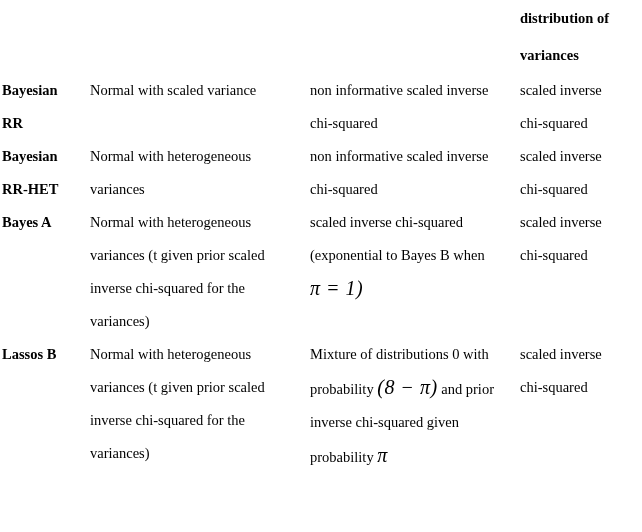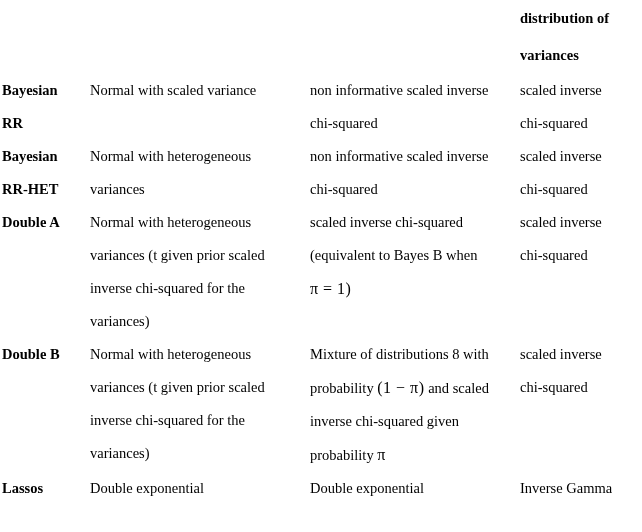--- a/index.html
+++ b/index.html
@@ -64,21 +64,22 @@
     padding-left: 5px;
   }
   .pad-top-0 { padding-top: 3px; }
   .pad-bot { padding-bottom: 5px; }
 
   .ln { display: block; }
 
   
   .math {
     font-family: "Liberation Serif", "DejaVu Serif", serif;
-    font-size: 16px;
+    font-style: italic;
+    font-size: 20px;
     letter-spacing: 0.5px;
   }
   .nb { white-space: nowrap; }
 </style>
 </head>
 <body>
 
 <div class="page">
 
   <table class="tbl">
@@ -144,89 +145,75 @@
           <span class="ln">chi-squared</span>
         </td>
       </tr>
 
       <tr class="rule">
           <td colspan="4"></td>
         </tr>
 
       <tr>
         <td class="cell bold pad-top-0">
-          <span class="ln">Double A</span>
+          <span class="ln">Bayes A</span>
         </td>
         <td class="cell pad-top-0 pad-bot">
           <span class="ln">Normal with heterogeneous</span>
           <span class="ln">variances (t given prior scaled</span>
           <span class="ln">inverse chi-squared for the</span>
           <span class="ln">variances)</span>
         </td>
         <td class="cell pad-top-0">
           <span class="ln">scaled inverse chi-squared</span>
-          <span class="ln">(equivalent to Bayes B when</span>
+          <span class="ln">(exponential to Bayes B when</span>
           <span class="ln">
             <span class="math nb">π = 1)</span>
           </span>
         </td>
         <td class="cell pad-top-0">
           <span class="ln">scaled inverse</span>
           <span class="ln">chi-squared</span>
         </td>
       </tr>
 
       <tr class="rule">
           <td colspan="4"></td>
         </tr>
 
       <tr>
         <td class="cell bold pad-top-0">
-          <span class="ln">Double B</span>
+          <span class="ln">Lassos B</span>
         </td>
         <td class="cell pad-top-0 pad-bot">
           <span class="ln">Normal with heterogeneous</span>
           <span class="ln">variances (t given prior scaled</span>
           <span class="ln">inverse chi-squared for the</span>
           <span class="ln">variances)</span>
         </td>
         <td class="cell pad-top-0">
-          <span class="ln">Mixture of distributions 8 with</span>
+          <span class="ln">Mixture of distributions 0 with</span>
           <span class="ln">
             <span>probability</span>
-            <span class="math nb">(1 − π)</span>
-            <span>and scaled</span>
+            <span class="math nb">(8 − π)</span>
+            <span>and prior</span>
           </span>
           <span class="ln">inverse chi-squared given</span>
           <span class="ln">
             <span>probability</span>
             <span class="math nb">π</span>
           </span>
         </td>
         <td class="cell pad-top-0">
           <span class="ln">scaled inverse</span>
           <span class="ln">chi-squared</span>
         </td>
       </tr>
 
       <tr class="rule">
           <td colspan="4"></td>
         </tr>
 
-      <tr>
-        <td class="cell bold pad-top-0">
-          <span class="ln">Lassos</span>
-        </td>
-        <td class="cell pad-top-0">
-          <span class="ln">Double exponential</span>
-        </td>
-        <td class="cell pad-top-0">
-          <span class="ln">Double exponential</span>
-        </td>
-        <td class="cell pad-top-0">
-          <span class="ln">Inverse Gamma</span>
-        </td>
-      </tr>
 
     </tbody>
   </table>
 
 </div>
 
 </body></html>

